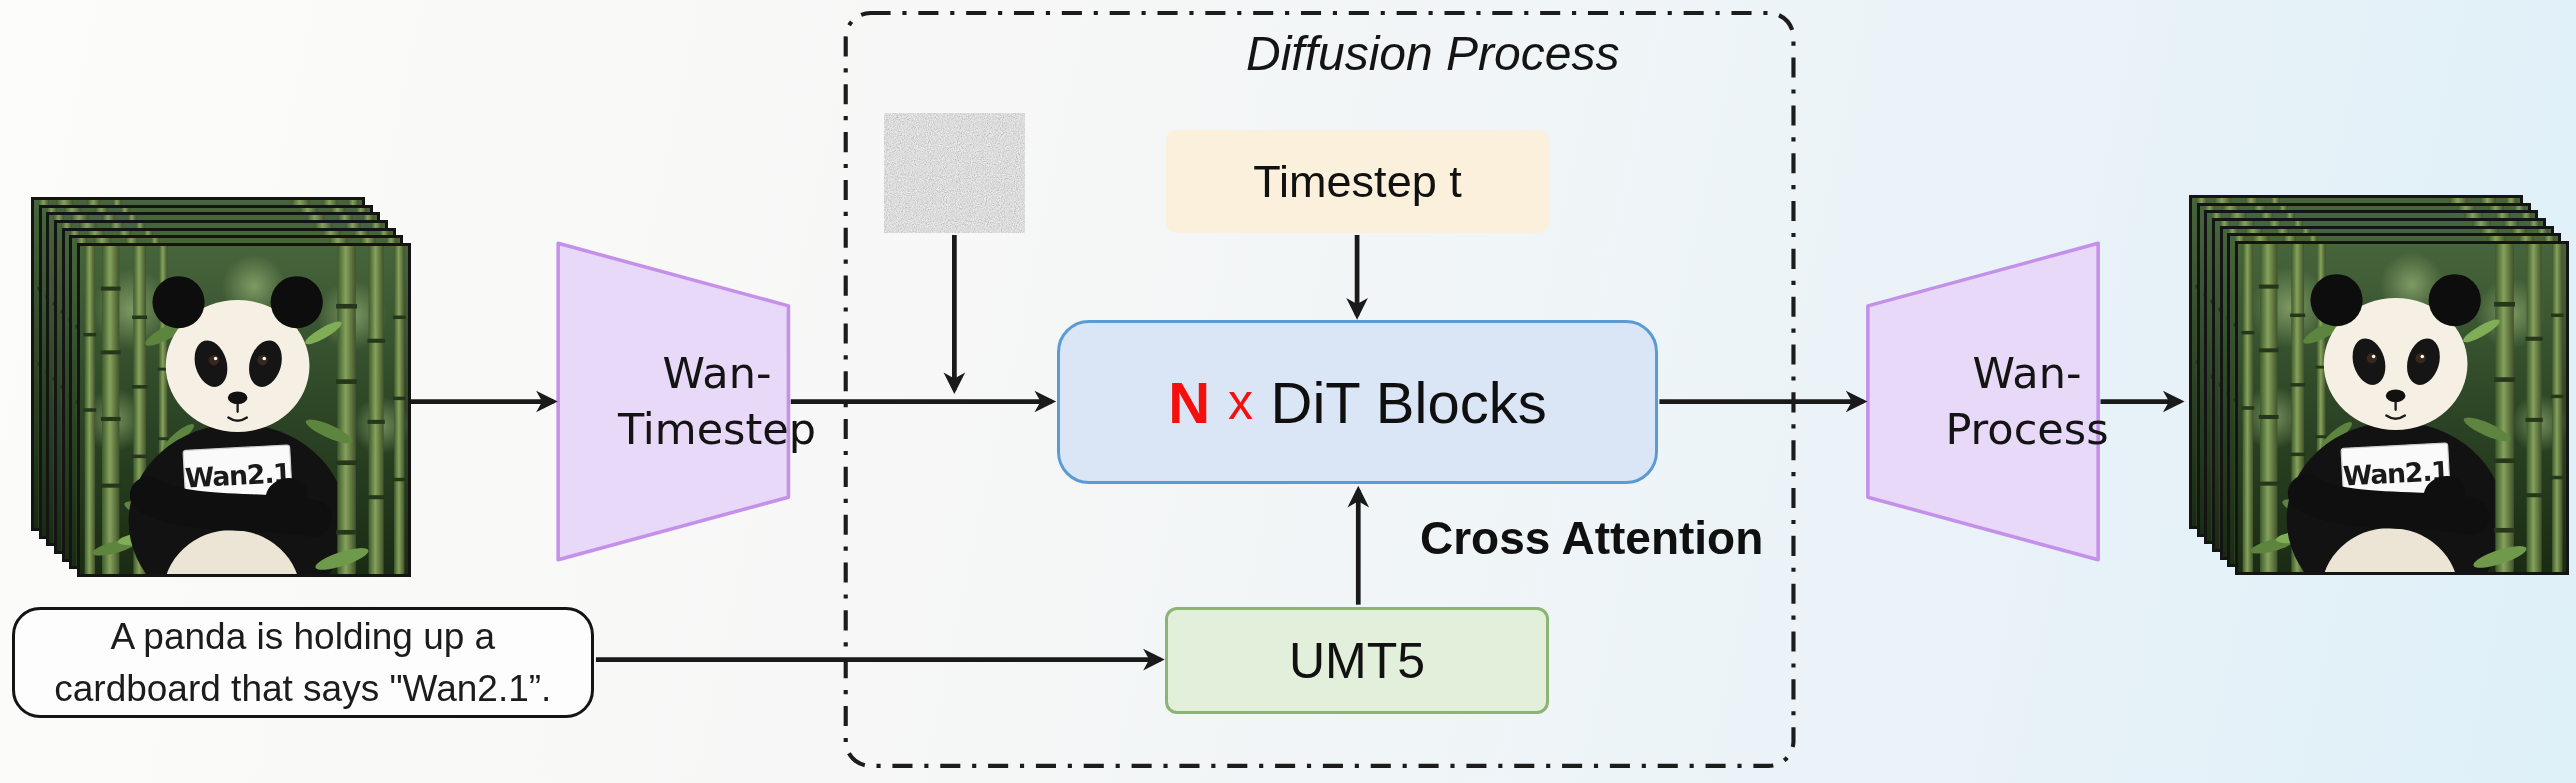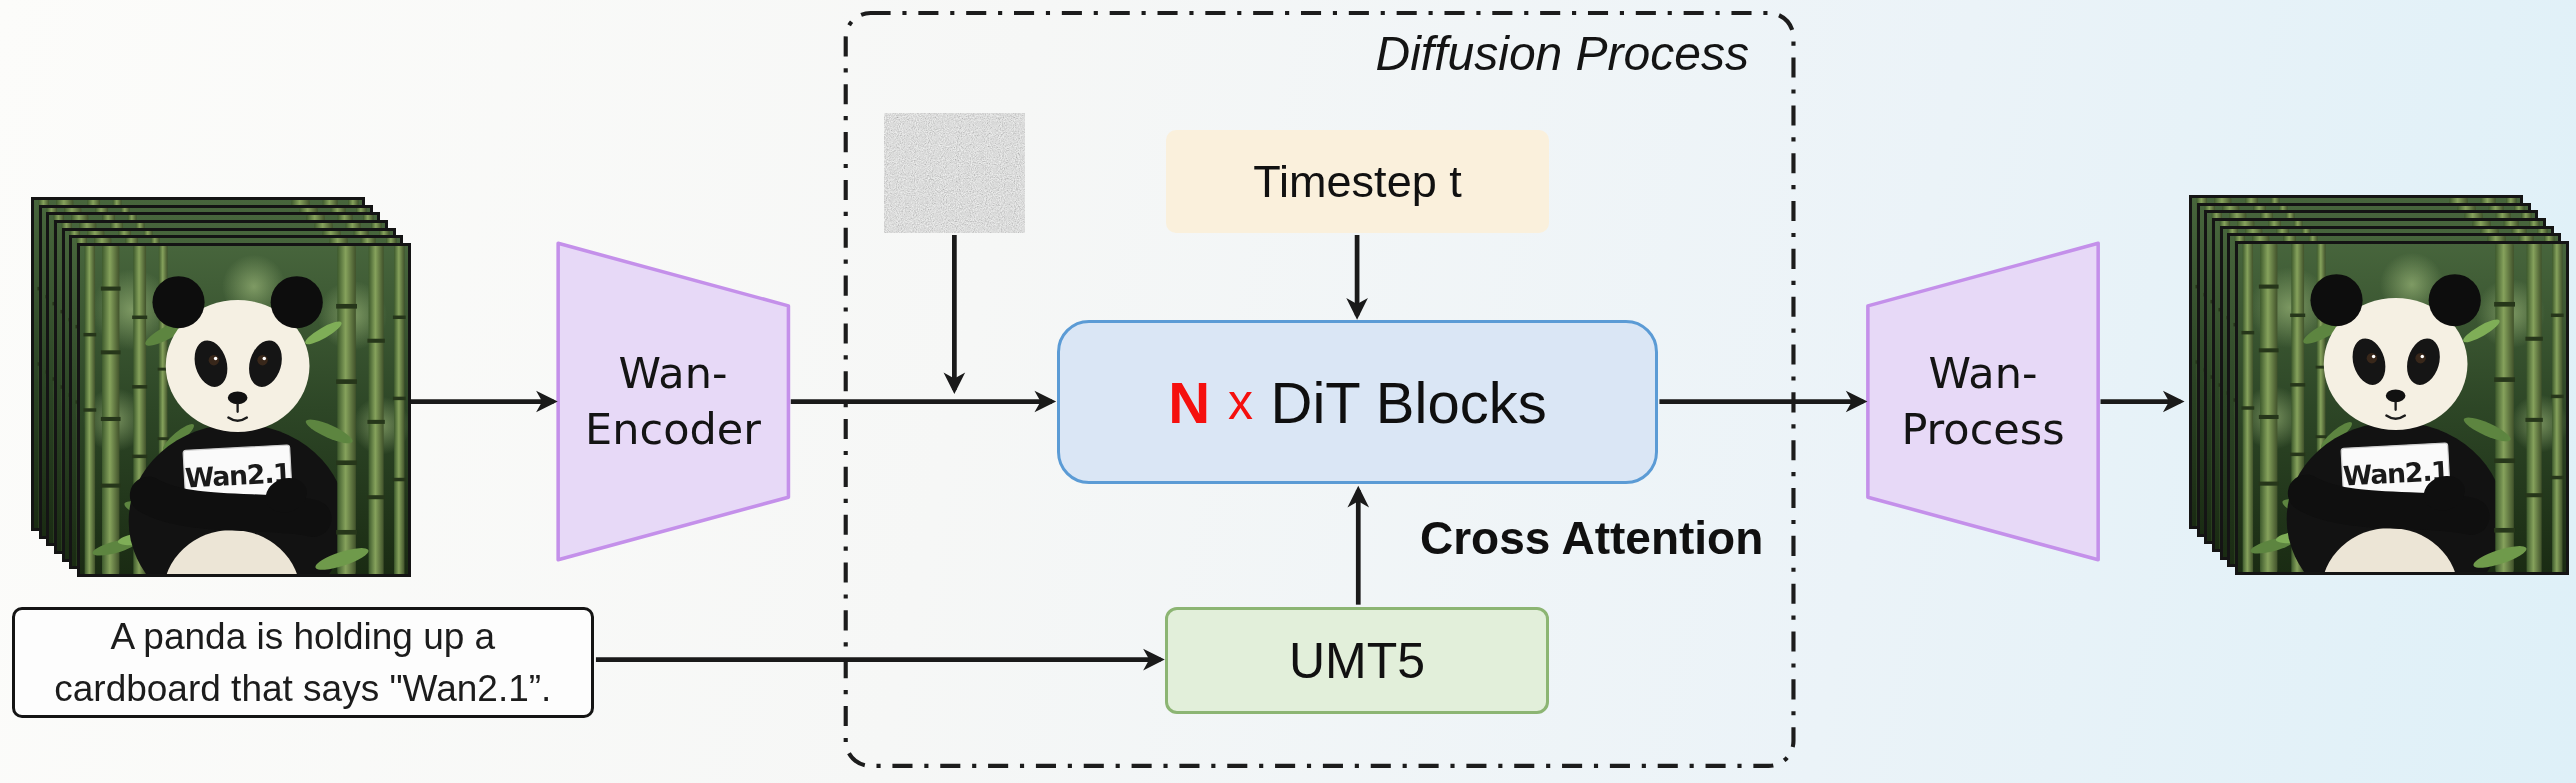--- a/index.html
+++ b/index.html
@@ -26,31 +26,31 @@
   #timestep-box{left:1166px;top:130px;width:383px;height:103px;border-radius:10px;
     background:var(--timestep_fill,#faf0dc);font-size:45px;color:#111;}
   #dit-box{left:1057px;top:320px;width:601px;height:164px;border-radius:32px;
     background:var(--dit_fill,#dae6f5);border:3px solid var(--dit_border,#5b9bd5);
     font-size:58px;color:#0f0f0f;}
   #dit-box .dit-n{color:var(--accent_red,#f5100e);font-weight:bold;}
   #dit-box .dit-x{color:var(--accent_red,#f5100e);font-size:50px;margin:0 17.7px;}
   #umt5-box{left:1165px;top:607px;width:384px;height:107px;border-radius:12px;
     background:var(--umt5_fill,#e2efda);border:3.5px solid var(--umt5_border,#8cb573);
     font-size:50px;color:#111;}
-  #prompt-box{left:11.8px;top:607px;width:582px;height:111px;border-radius:10px;
+  #prompt-box{left:11.8px;top:607px;width:582px;height:111px;border-radius:28px;
     background:#fdfdfd;border:3.5px solid #141414;flex-direction:column;
     font-size:37px;line-height:1.38;color:#1c1c1c;z-index:6;}
   
-  #diffusion-title{position:absolute;left:1209px;top:26px;width:540px;text-align:right;
+  #diffusion-title{position:absolute;left:1246px;top:26px;width:540px;text-align:left;
     font-size:48px;font-style:italic;color:#141414;z-index:6;white-space:nowrap;}
   #cross-attention-label{position:absolute;left:1420px;top:511px;font-size:46px;
     color:#101010;z-index:6;white-space:nowrap;font-weight:bold;}
   .vae-label{position:absolute;top:304px;width:230px;height:195px;z-index:6;
     display:flex;flex-direction:column;align-items:center;justify-content:center;
-    font-family:"DejaVu Sans",sans-serif;font-size:43px;line-height:1.3;color:#141414;}
+    font-family:"DejaVu Sans",sans-serif;font-size:43px;line-height:1.3;color:#141414;padding-left:44px;}
   #encoder-label{left:558px;}
   #decoder-label{left:1868px;}
   #noise-patch{position:absolute;left:884px;top:113px;z-index:6;}
   .panda-sign-text{font-family:"DejaVu Sans",sans-serif;font-weight:bold;}
 </style>
 </head>
 <body>
 
 <div id="canvas">
 
@@ -256,21 +256,21 @@
       </div>
     <div class="frame f6">
         <svg viewBox="0 0 566 566">
           <use href="#pandaScene"></use>
         </svg>
       </div>
   </div>
 
   <div id="encoder-label" class="vae-label">
     <span>Wan-</span>
-    <span>Encoder</span>
+    <span>Timestep</span>
   </div>
   <div id="decoder-label" class="vae-label">
     <span>Wan-</span>
     <span>Process</span>
   </div>
 
   <div id="diffusion-title">Diffusion Process</div>
 
   <div id="timestep-box" class="box">
     <span>Timestep t</span>

